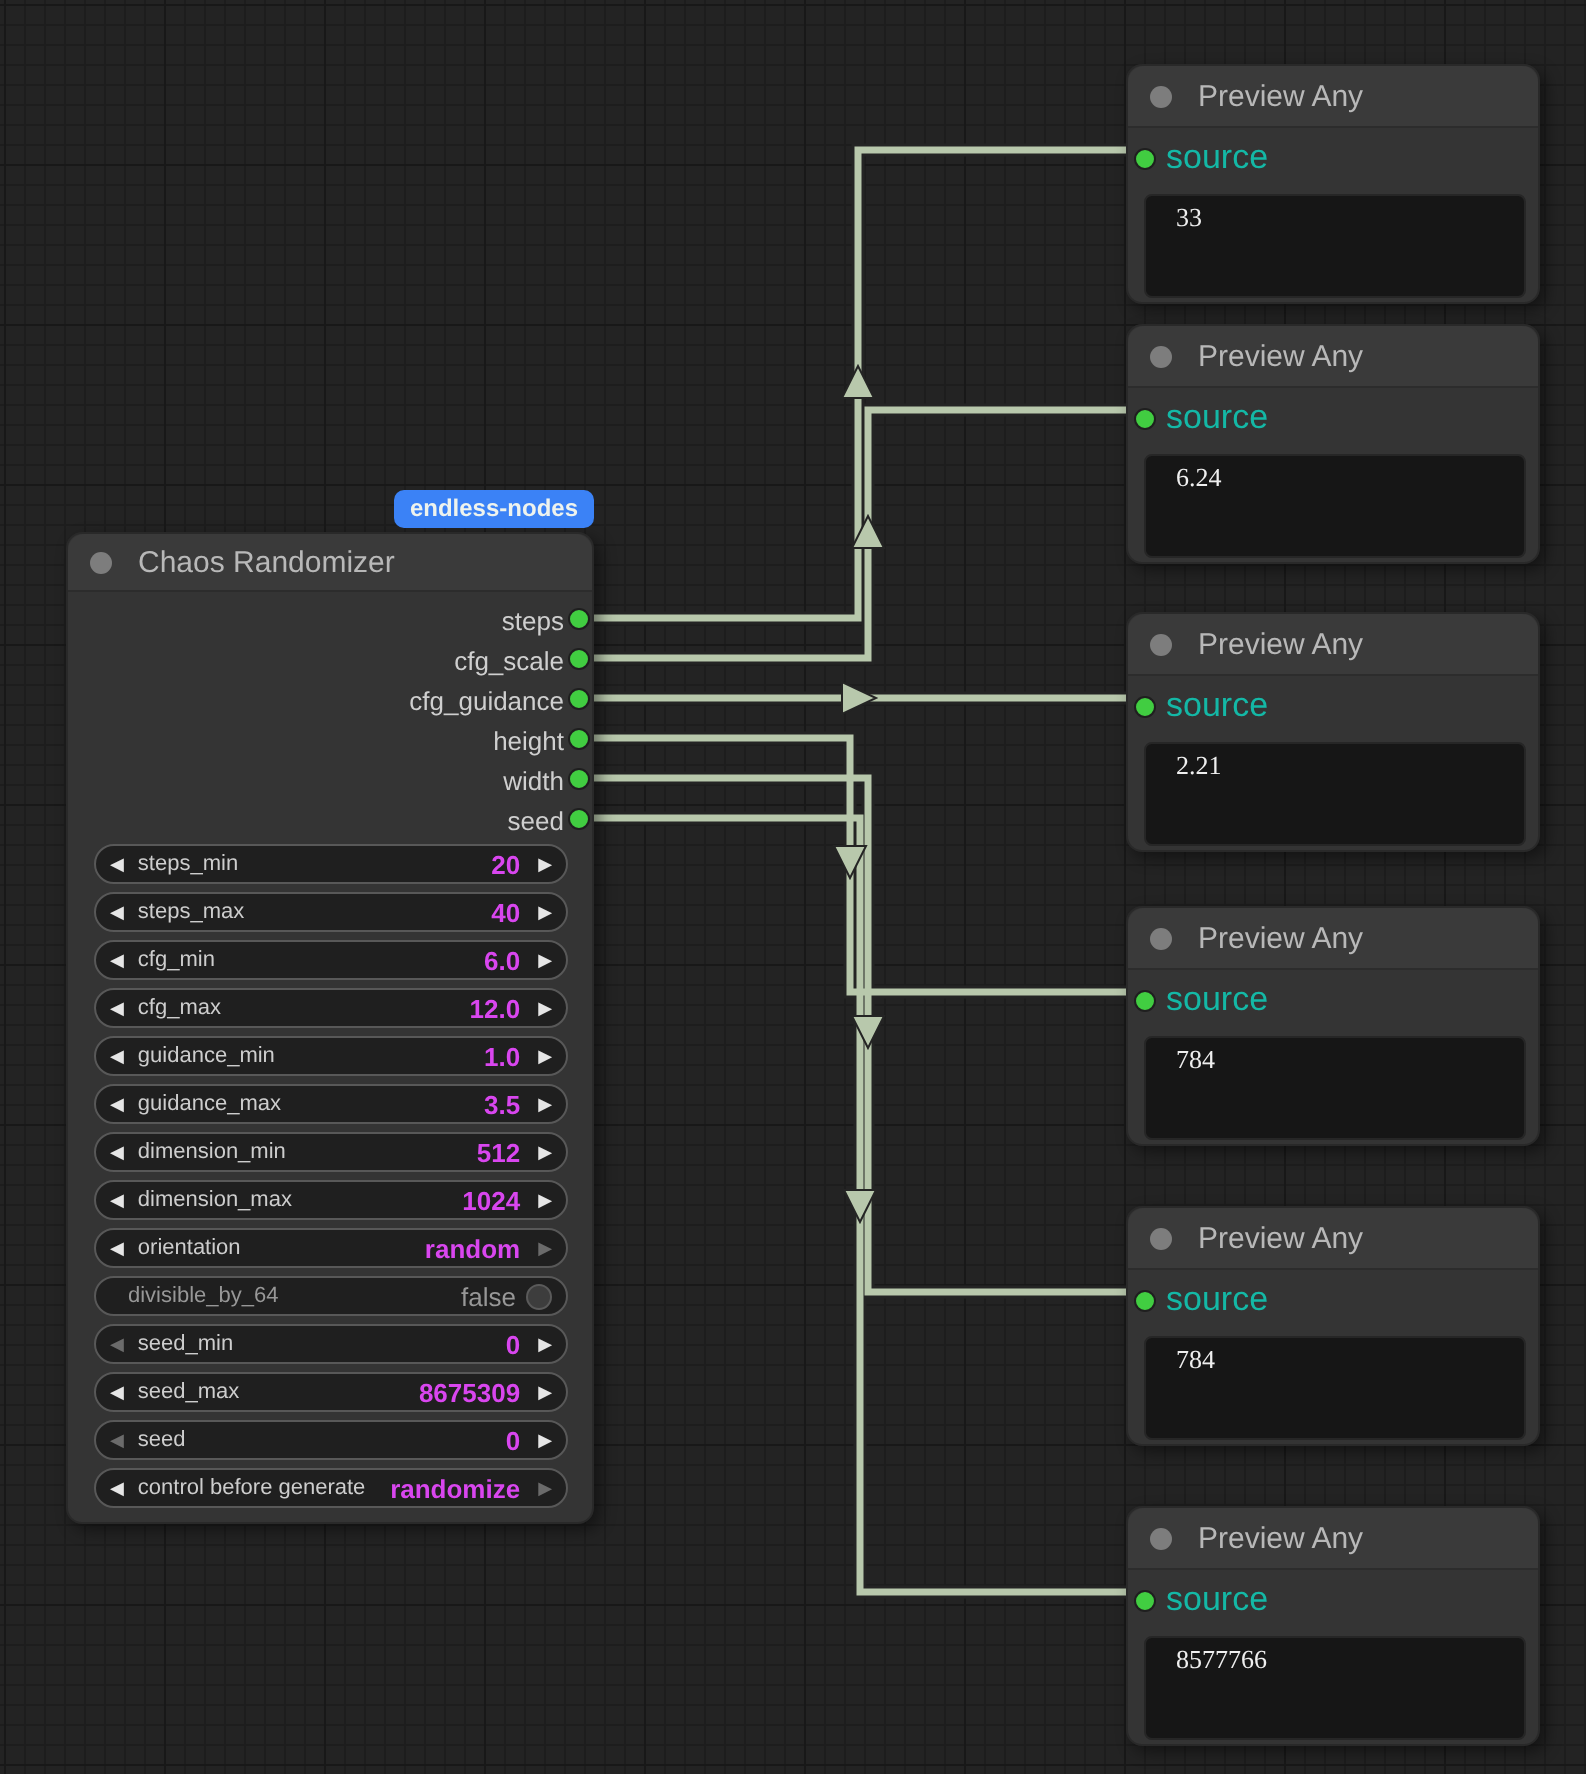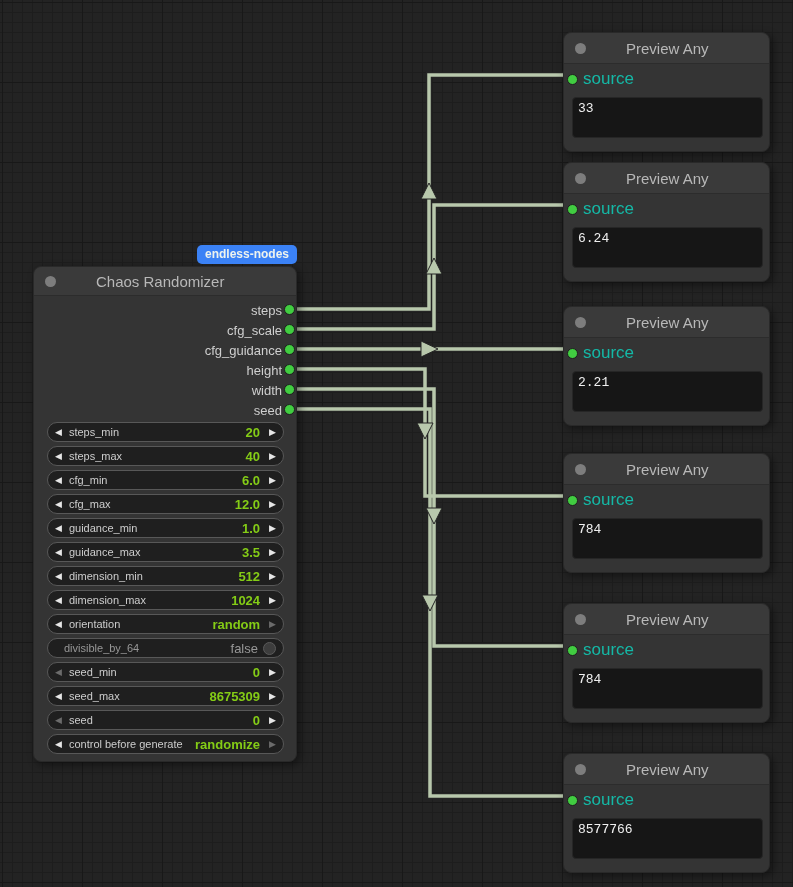--- a/index.html
+++ b/index.html
@@ -19,21 +19,21 @@
   .wire-outline{fill:none;stroke:#242424;stroke-width:6.5;}
   .wire-core{fill:none;stroke:#b8c8ac;stroke-width:3.5;}
   .wire-arrow{fill:#b8c8ac;stroke:#242424;stroke-width:1;}
 
   .node{
     position:absolute;background:#343434;border:1px solid #292929;border-radius:8px;
     box-shadow:3px 3px 8px rgba(0,0,0,.45);z-index:2;box-sizing:border-box;
   }
   .title-bar{
     height:28px;display:flex;align-items:center;background:#3a3a3a;
-    border-radius:8px 8px 0 0;border-bottom:1px solid #2c2c2c;gap:27px;
+    border-radius:8px 8px 0 0;border-bottom:1px solid #2c2c2c;
   }
   .gdot{width:11px;height:11px;border-radius:50%;background:#7d7d7d;margin-left:11px;flex:none;}
   .title-text{color:#b8b8b8;font-size:15px;margin-left:13px;white-space:nowrap;}
 
   
   #chaos{left:33px;top:266px;width:264px;height:496px;}
   #badge{
     position:absolute;right:-1px;top:-22px;background:#3b82f6;color:#eef3ee;
     font-size:12px;font-weight:bold;padding:2px 8px 3px 8px;border-radius:5px;white-space:nowrap;
   }
@@ -48,36 +48,36 @@
   .widgets{position:absolute;left:13px;right:12px;top:155px;}
   .widget{
     height:20px;margin-bottom:4px;border:1px solid #585858;border-radius:10px;
     background:#1f1f1f;display:flex;align-items:center;padding:0 7px;box-sizing:border-box;
   }
   .warr{font-size:9px;color:#e6e6e6;flex:none;line-height:1;}
   .warr.left::before{content:"\25C0";}
   .warr.right::before{content:"\25B6";}
   .warr.dim{color:#6b6b6b;}
   .wlabel{color:#cdcdcd;font-size:11px;margin-left:7px;white-space:nowrap;text-align:right;}
-  .wvalue{color:#84cc16;font-size:13px;font-weight:bold;margin-left:auto;margin-right:9px;white-space:nowrap;}
+  .wvalue{color:#d946ef;font-size:13px;font-weight:bold;margin-left:auto;margin-right:9px;white-space:nowrap;}
   .widget.toggle .wlabel{color:#979797;margin-left:9px;}
   .widget.toggle .wvalue{color:#979797;font-weight:normal;margin-right:5px;text-align:right;}
   .toggle-circle{width:13px;height:13px;border-radius:50%;background:#3d3d3d;border:1px solid #5a5a5a;flex:none;box-sizing:border-box;}
 
   
   .pnode{left:563px;width:207px;height:120px;}
   .pnode .title-bar{height:30px;}
   .prow{height:22px;display:flex;align-items:center;position:relative;margin-top:4px;}
   .prow .slot-dot{position:absolute;left:3px;top:6px;}
   .slabel{color:#14b8a6;font-size:17px;margin-left:19px;}
   .pvalue{
-    position:absolute;left:8px;width:191px;top:64px;height:41px;background:#161616;
+    position:absolute;left:8px;width:191px;top:64px;height:52px;background:#161616;
     border:1px solid #262626;border-radius:4px;box-sizing:border-box;
-    font-family:Liberation Mono, monospace;font-size:13px;color:#efefef;
-    padding:3px 5px;overflow:hidden;
+    font-family:Liberation Serif, serif;font-size:13px;color:#efefef;
+    padding:3px 15px;overflow:hidden;
   }
 </style>
 </head>
 <body>
 
 <div id="canvas">
 
   <svg id="wires" width="793" height="887">
 
     <path class="wire-outline" d="M292,309 H429 V75 H571"></path>

